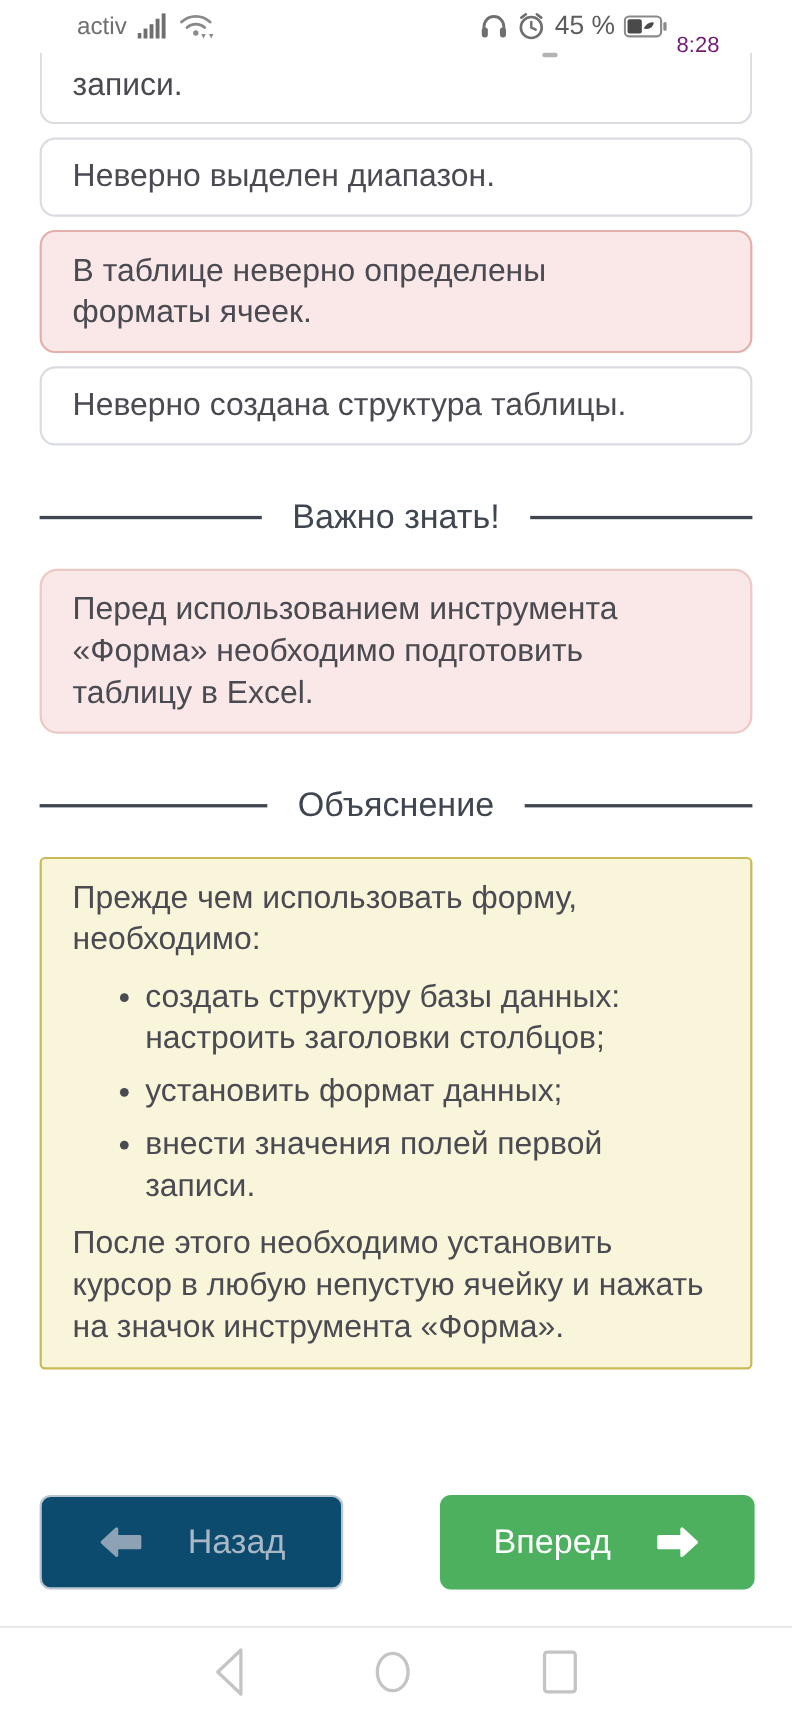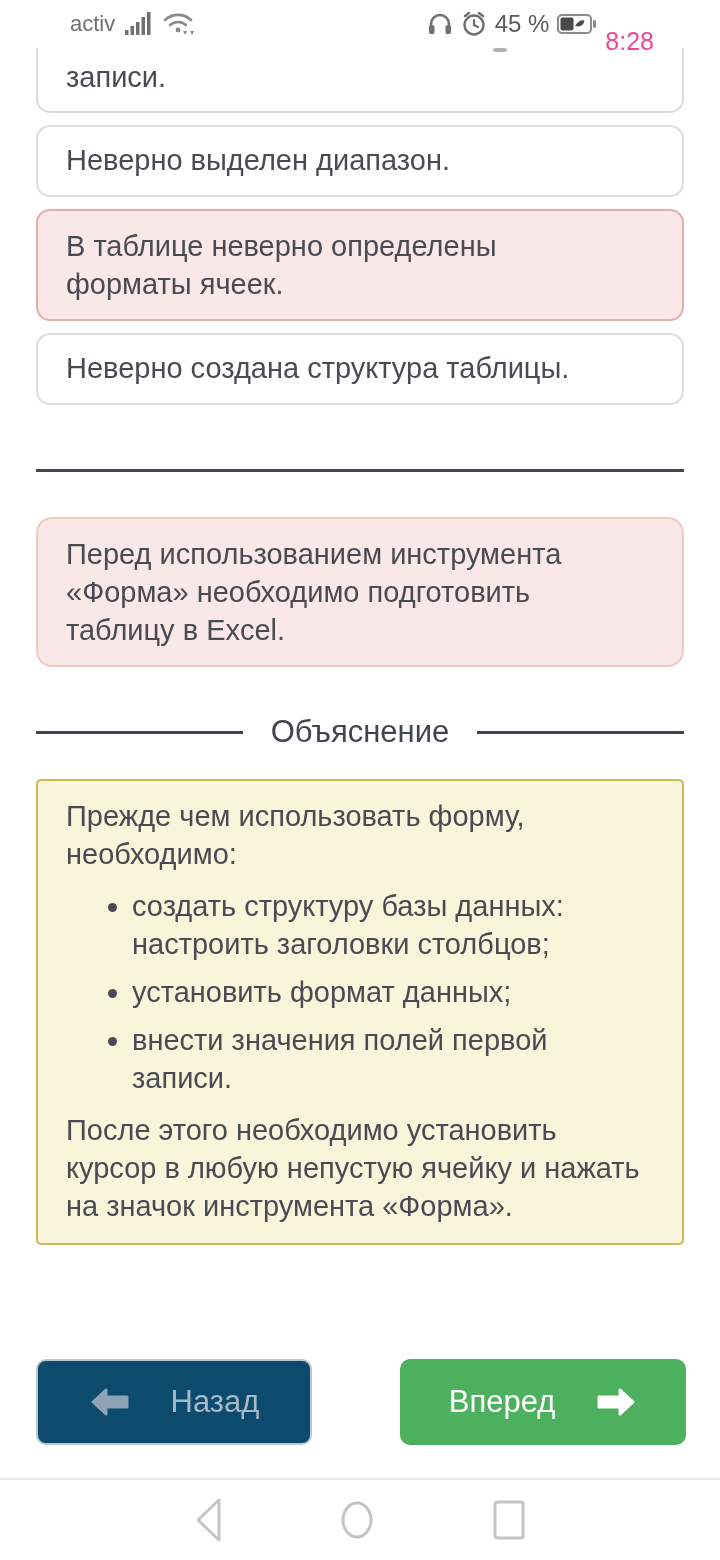--- a/index.html
+++ b/index.html
@@ -31,21 +31,21 @@
   
   .status-bar{
     height:48px;
     display:flex; align-items:center; justify-content:space-between;
     padding:0 66px 0 70px;
     color:var(--statusbar-gray);
     font-size:22px;
   }
   .status-left, .status-right{ display:flex; align-items:center; gap:10px; }
   .status-right{ gap:8px; }
-  .status-time{ font-size:25px; color:#ec4899;margin-top:34px; }
+  .status-time{ font-size:20px; color:#701a75;margin-top:34px; }
   .status-batt-pct{ font-size:24px; color:#5c5c5c; }
   .sicon{ display:block; }
 
   
   .content{ padding:0; }
   .option-card{
     margin:0 36px 12px 36px;
     background:#fff;
     border:2px solid var(--card-border);
     border-radius:14px;
@@ -213,20 +213,21 @@
 
   <div class="option-card single"><span>Неверно выделен диапазон.</span></div>
 
   <div class="option-card selected"><span>В таблице неверно определены
 форматы ячеек.</span></div>
 
   <div class="option-card single"><span>Неверно создана структура таблицы.</span></div>
 
   <div class="section-divider">
     <div class="line"></div>
+    <span class="title">Важно знать!</span>
     <div class="line"></div>
   </div>
 
   <div class="info-card"><span>Перед использованием инструмента
 «Форма» необходимо подготовить
 таблицу в Excel.</span></div>
 
   <div class="section-divider">
     <div class="line"></div>
     <span class="title">Объяснение</span>

